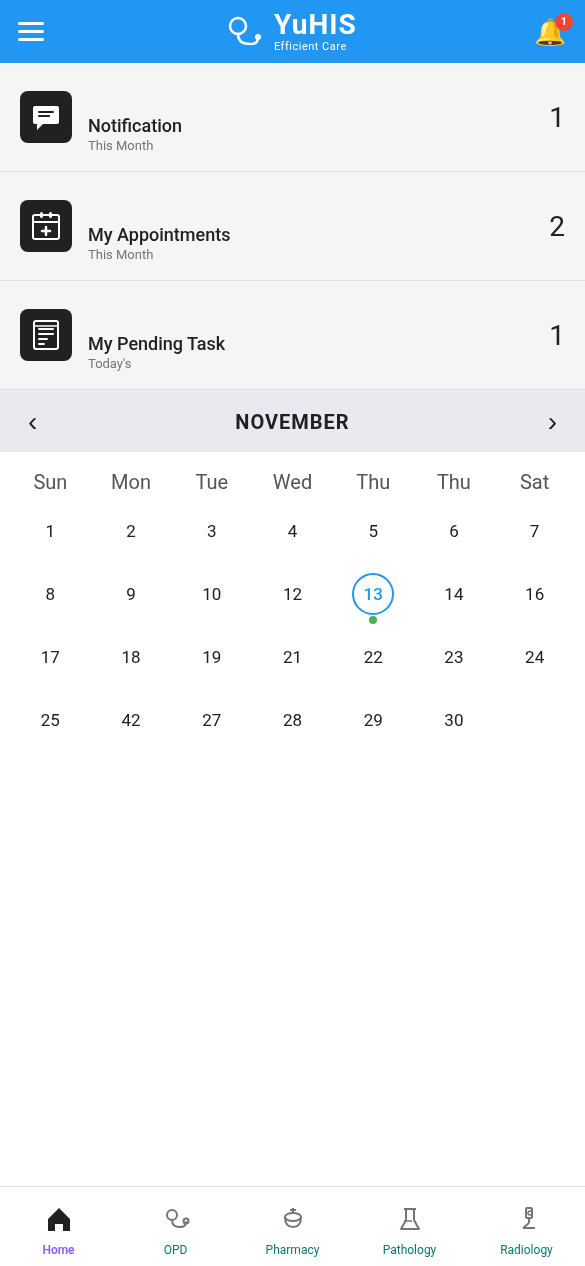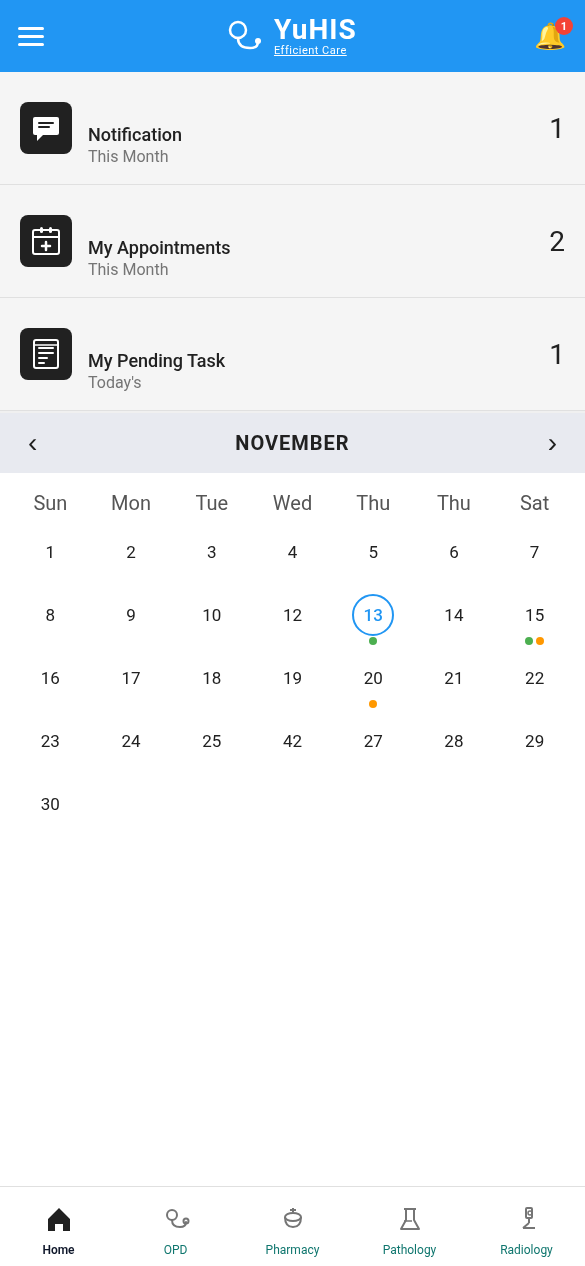--- a/index.html
+++ b/index.html
@@ -9,21 +9,21 @@
       min-height: 1266px;
       font-family: 'Roboto', Arial, sans-serif;
       background: #f0f0f0;
       display: flex;
       flex-direction: column;
     }
 
     
     .header {
       background: #2196F3;
-      height: 72px;
+      height: 63px;
       display: flex;
       align-items: center;
       justify-content: space-between;
       padding: 8px 18px;
       flex-shrink: 0;
     }
     .header-menu-icon {
       display: flex;
       flex-direction: column;
       gap: 5px;
@@ -54,21 +54,20 @@
     .logo-text .brand {
       font-size: 28px;
       font-weight: 700;
       letter-spacing: 1px;
       color: white;
     }
     .logo-text .tagline {
       font-size: 11px;
       color: white;
       letter-spacing: 0.5px;
-      text-decoration: underline;
     }
     .header-bell {
       position: relative;
       cursor: pointer;
     }
     .bell-icon {
       font-size: 26px;
       color: white;
     }
     .bell-badge {
@@ -112,21 +111,21 @@
     .summary-card-text {
       flex: 1;
       margin-top: 34px;
     }
     .summary-card-title {
       font-size: 18px;
       font-weight: 500;
       color: #212121;
     }
     .summary-card-sub {
-      font-size: 16px;
+      font-size: 13px;
       color: #757575;
       margin-top: 2px;
     }
     .summary-card-count {
       font-size: 28px;
       font-weight: 400;
       color: #212121;
     }
 
     
@@ -223,21 +222,21 @@
       gap: 4px;
       cursor: pointer;
       flex: 1;
       padding-top: 8px;
     }
     .nav-item-label {
       font-size: 12px;
       color: #0f766e;
     }
     .nav-item.active .nav-item-label {
-      color: #0f172a;
+      color: #8b5cf6;
       font-weight: 600;
     }
     .nav-icon {
       font-size: 26px;
       color: #757575;
     }
     .nav-item.active .nav-icon {
       color: #212121;
     }
   </style>
@@ -351,31 +350,24 @@
 
     <div class="cal-day-cell"><div class="cal-day-num">8</div><div class="cal-dots"></div></div>
     <div class="cal-day-cell"><div class="cal-day-num">9</div><div class="cal-dots"></div></div>
     <div class="cal-day-cell"><div class="cal-day-num">10</div><div class="cal-dots"></div></div>
     <div class="cal-day-cell"><div class="cal-day-num">12</div><div class="cal-dots"></div></div>
     <div class="cal-day-cell"><div class="cal-day-num today">13</div><div class="cal-dots">
           <div class="dot dot-green"></div>
         </div></div>
     <div class="cal-day-cell"><div class="cal-day-num">14</div><div class="cal-dots"></div></div>
 
-    <div class="cal-day-cell"><div class="cal-day-num">15</div><div class="cal-dots">
-          <div class="dot dot-green"></div>
-          <div class="dot dot-orange"></div>
-        </div></div>
     <div class="cal-day-cell"><div class="cal-day-num">16</div><div class="cal-dots"></div></div>
     <div class="cal-day-cell"><div class="cal-day-num">17</div><div class="cal-dots"></div></div>
     <div class="cal-day-cell"><div class="cal-day-num">18</div><div class="cal-dots"></div></div>
     <div class="cal-day-cell"><div class="cal-day-num">19</div><div class="cal-dots"></div></div>
-    <div class="cal-day-cell"><div class="cal-day-num">20</div><div class="cal-dots">
-          <div class="dot dot-orange"></div>
-        </div></div>
     <div class="cal-day-cell"><div class="cal-day-num">21</div><div class="cal-dots"></div></div>
 
     <div class="cal-day-cell"><div class="cal-day-num">22</div><div class="cal-dots"></div></div>
     <div class="cal-day-cell"><div class="cal-day-num">23</div><div class="cal-dots"></div></div>
     <div class="cal-day-cell"><div class="cal-day-num">24</div><div class="cal-dots"></div></div>
     <div class="cal-day-cell"><div class="cal-day-num">25</div><div class="cal-dots"></div></div>
     <div class="cal-day-cell"><div class="cal-day-num">42</div><div class="cal-dots"></div></div>
     <div class="cal-day-cell"><div class="cal-day-num">27</div><div class="cal-dots"></div></div>
     <div class="cal-day-cell"><div class="cal-day-num">28</div><div class="cal-dots"></div></div>
 

